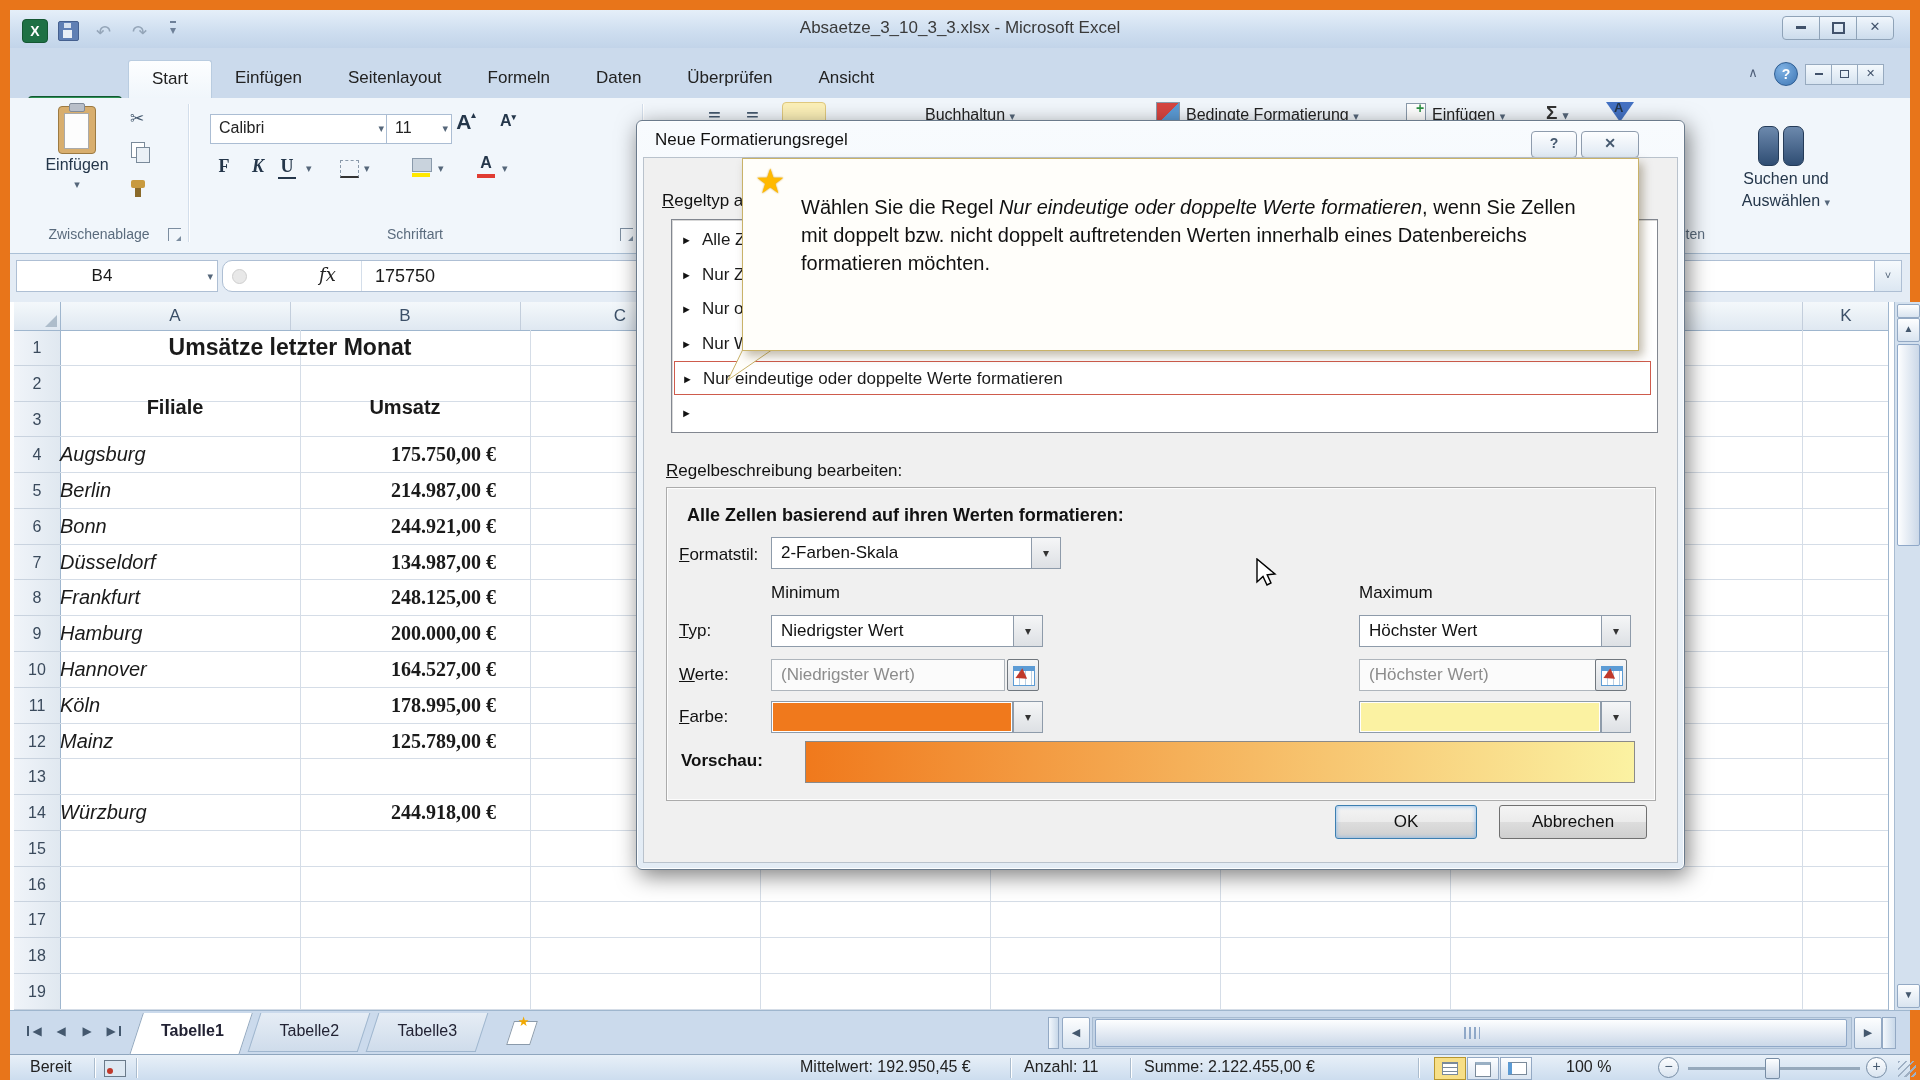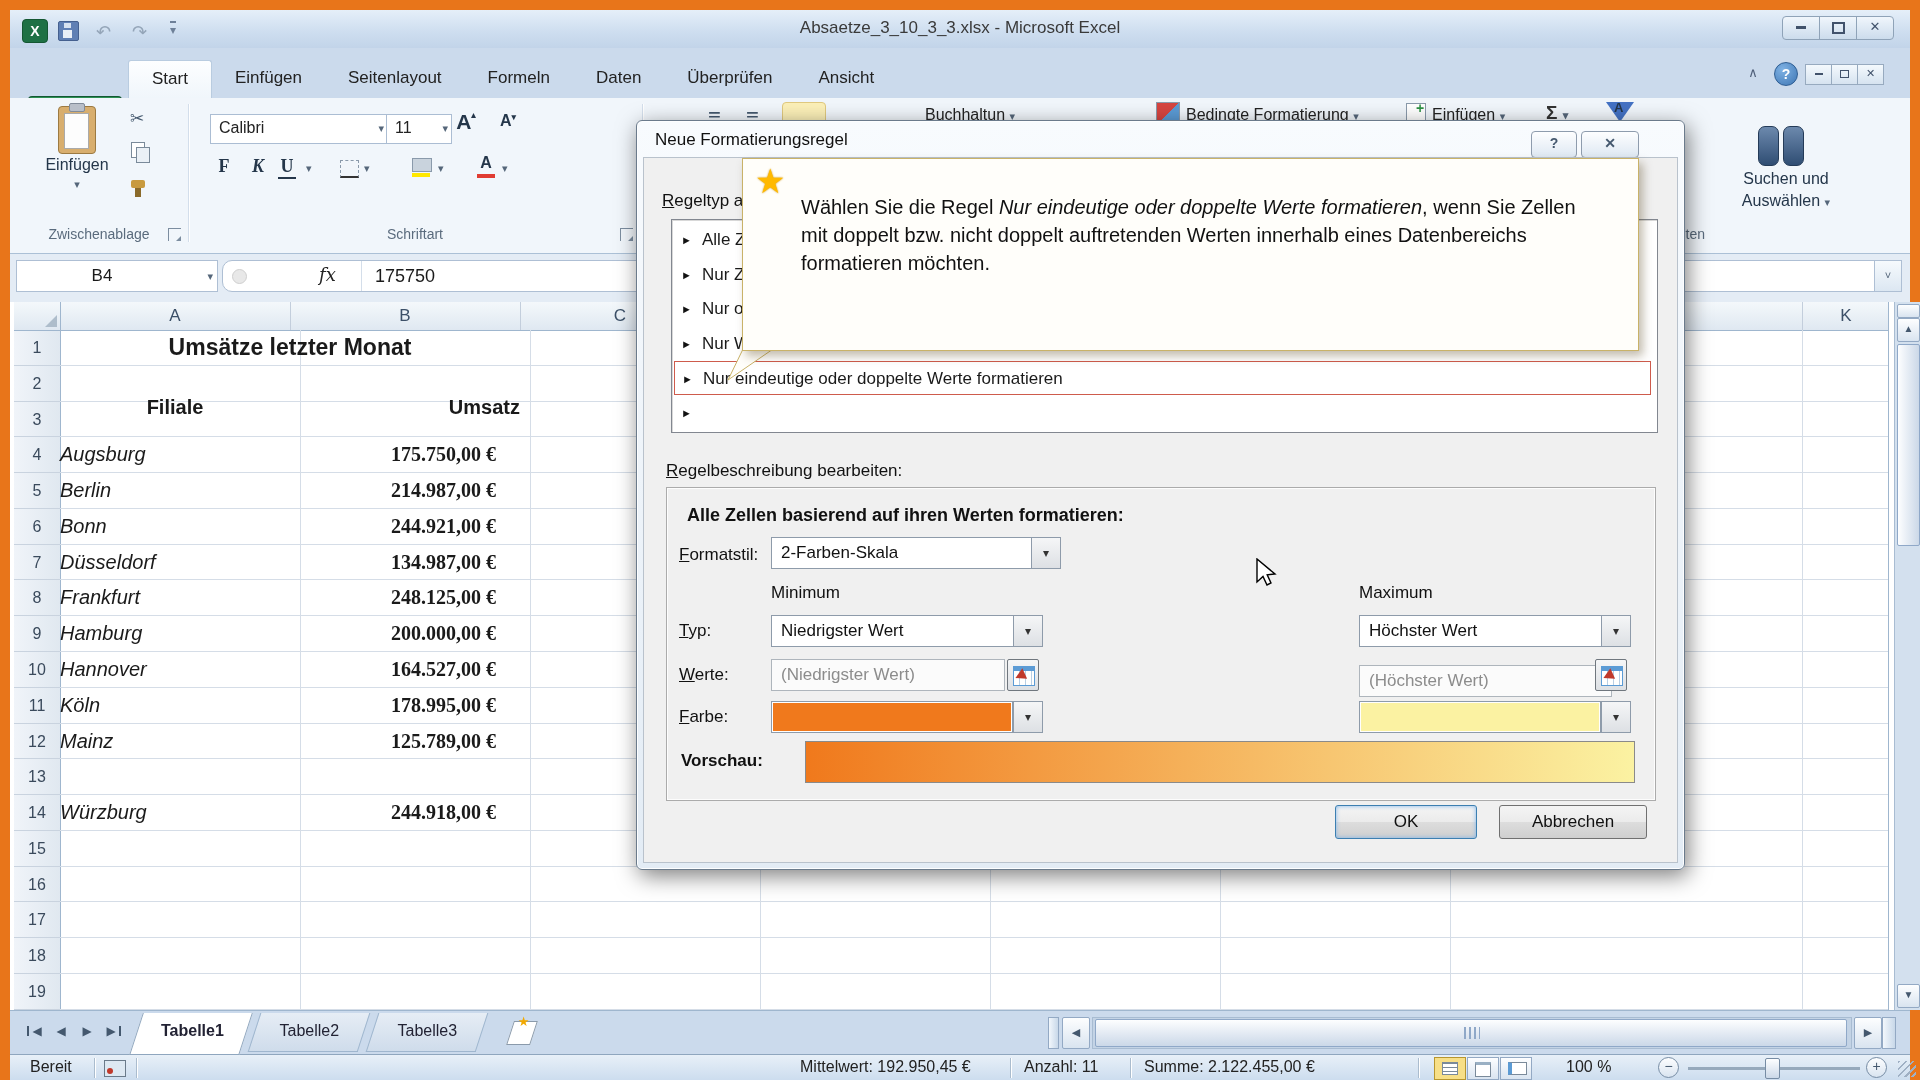--- a/index.html
+++ b/index.html
@@ -353,21 +353,21 @@
     <div class="vgl" style="left:290px;"></div>
     <div class="vgl" style="left:520px;"></div>
     <div class="vgl" style="left:750px;"></div>
     <div class="vgl" style="left:980px;"></div>
     <div class="vgl" style="left:1210px;"></div>
     <div class="vgl" style="left:1440px;"></div>
     <div class="vgl" style="left:1792px;"></div>
     <div id="grid-right-edge"></div>
     <div id="title-cell">Umsätze letzter Monat</div>
     <div class="hdr-cell" style="left:50px;">Filiale</div>
-    <div class="hdr-cell" style="left:280px;text-align:right;">Umsatz</div>
+    <div class="hdr-cell" style="left:280px;">Umsatz</div>
     <div class="xrow" style="--i: 0;">
         <div class="cell-city">Augsburg</div>
         <div class="cell-value">175.750,00 €</div>
       </div>
         <div class="xrow" style="--i: 1;">
         <div class="cell-city">Berlin</div>
         <div class="cell-value">214.987,00 €</div>
       </div>
         <div class="xrow" style="--i: 2;">
         <div class="cell-city">Bonn</div>
@@ -509,21 +509,21 @@
       <span class="dbtn">▾</span>
     </div>
     <div class="dlabel acc abs" style="left:42px;top:544px;">Werte:</div>
     <div class="dinput" style="left:134px;top:538px;width:234px;">
       <span class="ctext">(Niedrigster Wert)</span>
         </div>
     <div class="picker" style="left:370px;top:538px;">
           <div class="pgrid"></div>
           <div class="parrow"></div>
         </div>
-    <div class="dinput" style="left:722px;top:538px;width:253px;margin-top:6px;">
+    <div class="dinput" style="left:722px;top:538px;width:253px;">
       <span class="ctext">(Höchster Wert)</span>
         </div>
     <div class="picker" style="left:958px;top:538px;">
           <div class="pgrid"></div>
           <div class="parrow"></div>
         </div>
     <div class="dlabel acc abs" style="left:42px;top:586px;">Farbe:</div>
     <div class="swatch" style="left: 134px; top: 580px; width: 242px; background: rgb(240, 121, 28);"></div>
     <div class="dcombo" style="left:376px;top:580px;width:30px;">
       <span class="dbtn" style="width:28px;border-left:none;">▾</span>

